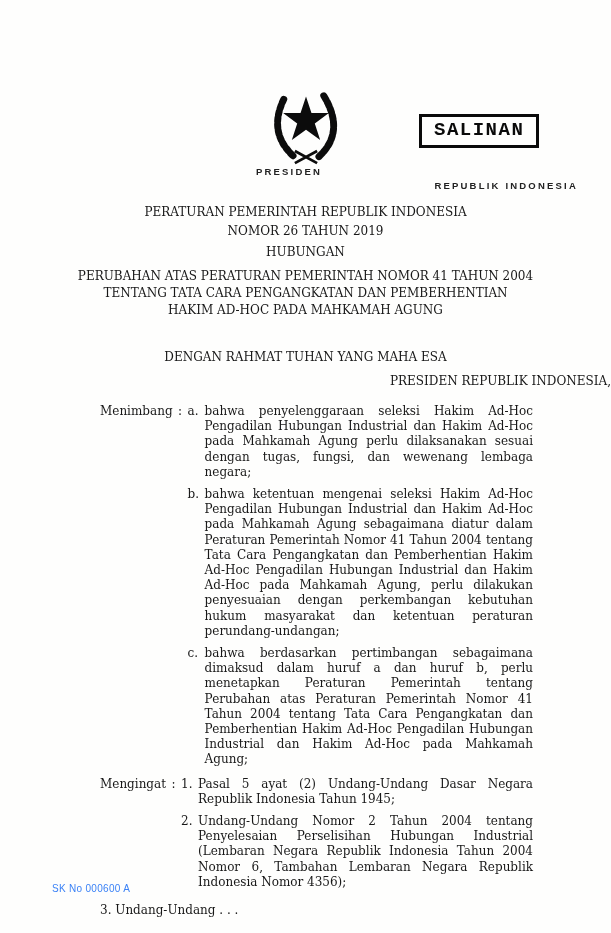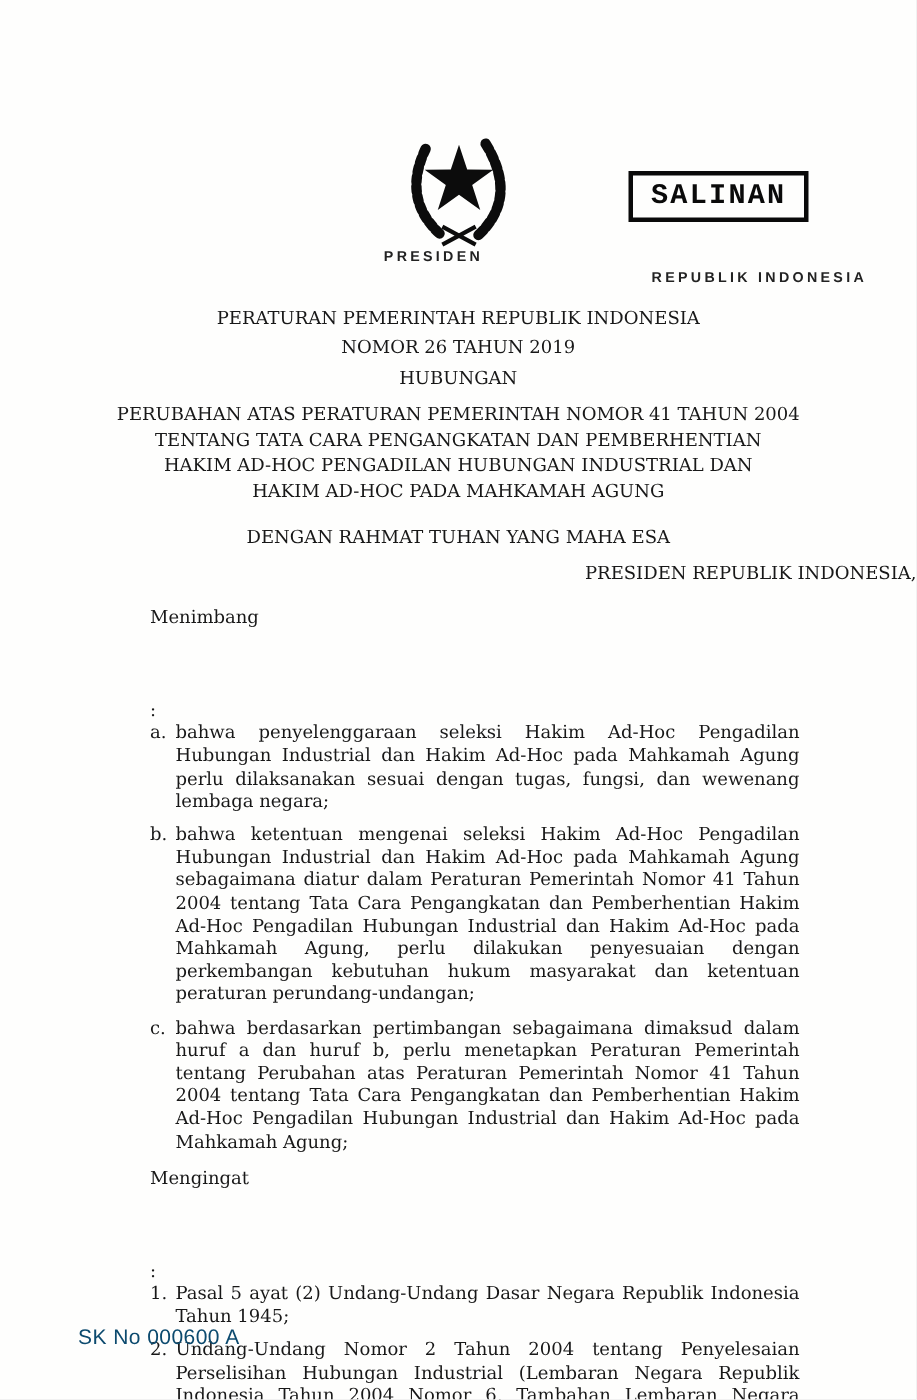--- a/index.html
+++ b/index.html
@@ -42,50 +42,50 @@
 
   
   .title-block {
     position: absolute; top: 204px; left: 0; width: 611px;
     text-align: center;
     font-size: 12px; line-height: 16px;
   }
   .title-line2 { margin-top: 3px; }
   .title-line3 { margin-top: 5px; }
   .subject { margin-top: 8px; line-height: 17px; }
-  .invocation { margin-top: 14px; }
+  .invocation { margin-top: 30px; }
   .issuer { margin-top: 8px; text-align: right; }
 
   
   .body-block {
     position: absolute; top: 404px; left: 100px; width: 433px;
     font-size: 12px; line-height: 15.2px;
   }
-  .section-row { display: flex; align-items: flex-start; flex-direction: column; }
+  .section-row { display: flex; align-items: flex-start; }
   .section-row + .section-row { margin-top: 9px; }
   .section-label { flex: 0 0 62px; }
   .section-colon { flex: 0 0 15px; text-align: center; }
   .section-items { flex: 1 1 auto; }
   .item { display: flex; align-items: flex-start; }
   .item + .item { margin-top: 7px; }
   .item-marker { flex: 0 0 17px; }
   .item-text {
     flex: 1 1 auto;
     text-align: justify;
     text-align-last: left;
   }
   .catchword {
     margin-top: 13px;
   }
 
   
   .footer-code {
     position: absolute; left: 52px; top: 883px;
     font-family: "Liberation Sans", sans-serif;
-    font-size: 14px; color: #0c4a6e;
+    font-size: 10px; color: #3b82f6;
     letter-spacing: 0.3px;
   }
 </style>
 </head>
 <body>
 
 <div class="page">
 
   <div class="emblem">
     <svg viewBox="0 0 108 86" width="100" height="82" aria-hidden="true">
@@ -109,21 +109,20 @@
     <div class="letterhead-line2">REPUBLIK INDONESIA</div>
   </div>
 
   <div class="title-block">
     <div class="title-line1">PERATURAN PEMERINTAH REPUBLIK INDONESIA</div>
     <div class="title-line2">NOMOR 26 TAHUN 2019</div>
     <div class="title-line3">HUBUNGAN</div>
     <div class="subject">
       <div>PERUBAHAN ATAS PERATURAN PEMERINTAH NOMOR 41 TAHUN 2004</div>
       <div>TENTANG TATA CARA PENGANGKATAN DAN PEMBERHENTIAN</div>
-      <div>HAKIM AD-HOC PENGADILAN HUBUNGAN INDUSTRIAL DAN</div>
       <div>HAKIM AD-HOC PADA MAHKAMAH AGUNG</div>
     </div>
     <div class="invocation">DENGAN RAHMAT TUHAN YANG MAHA ESA</div>
     <div class="issuer">PRESIDEN REPUBLIK INDONESIA,</div>
   </div>
 
   <div class="body-block">
 
     <div class="section-row">
       <div class="section-label">Menimbang</div>

